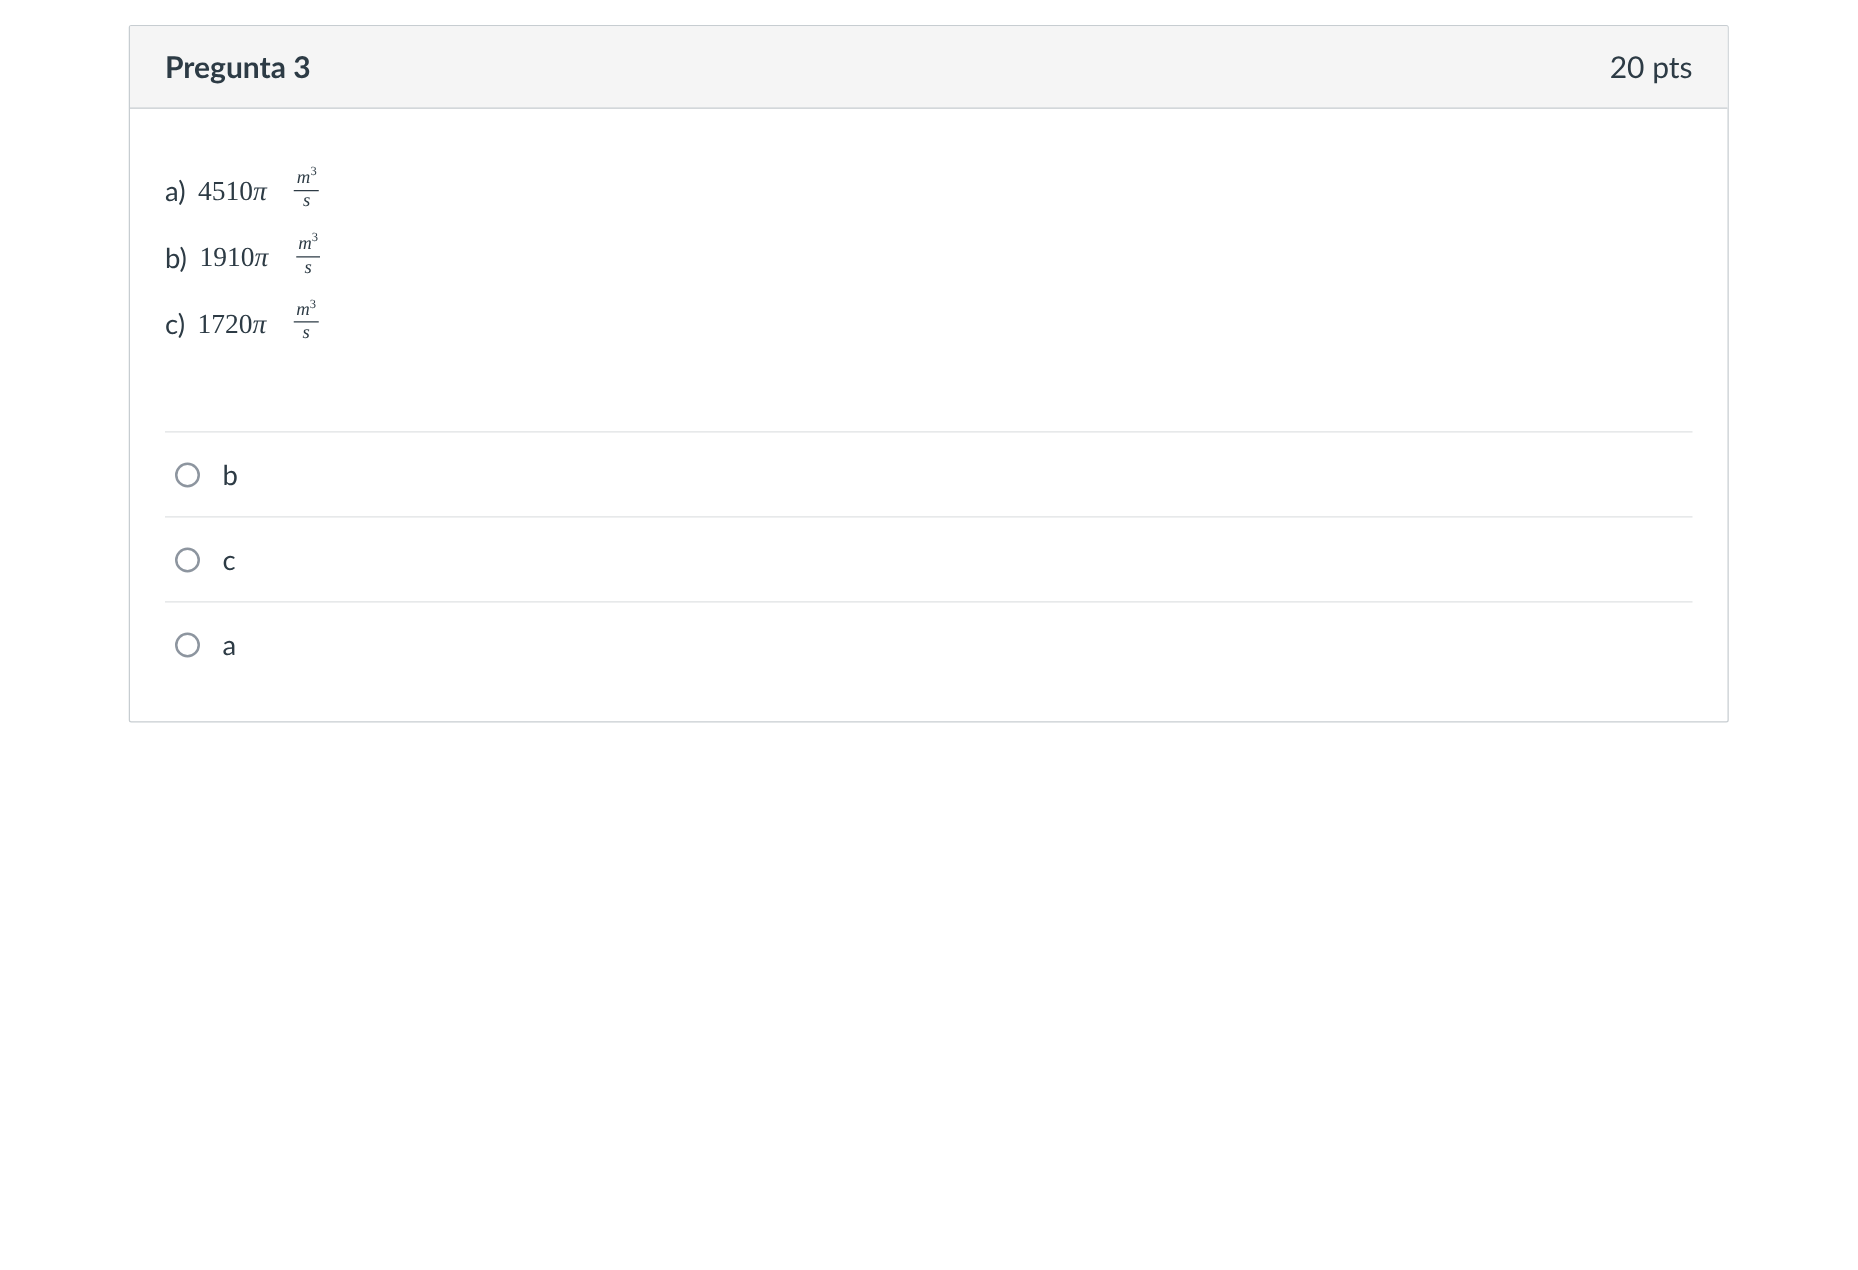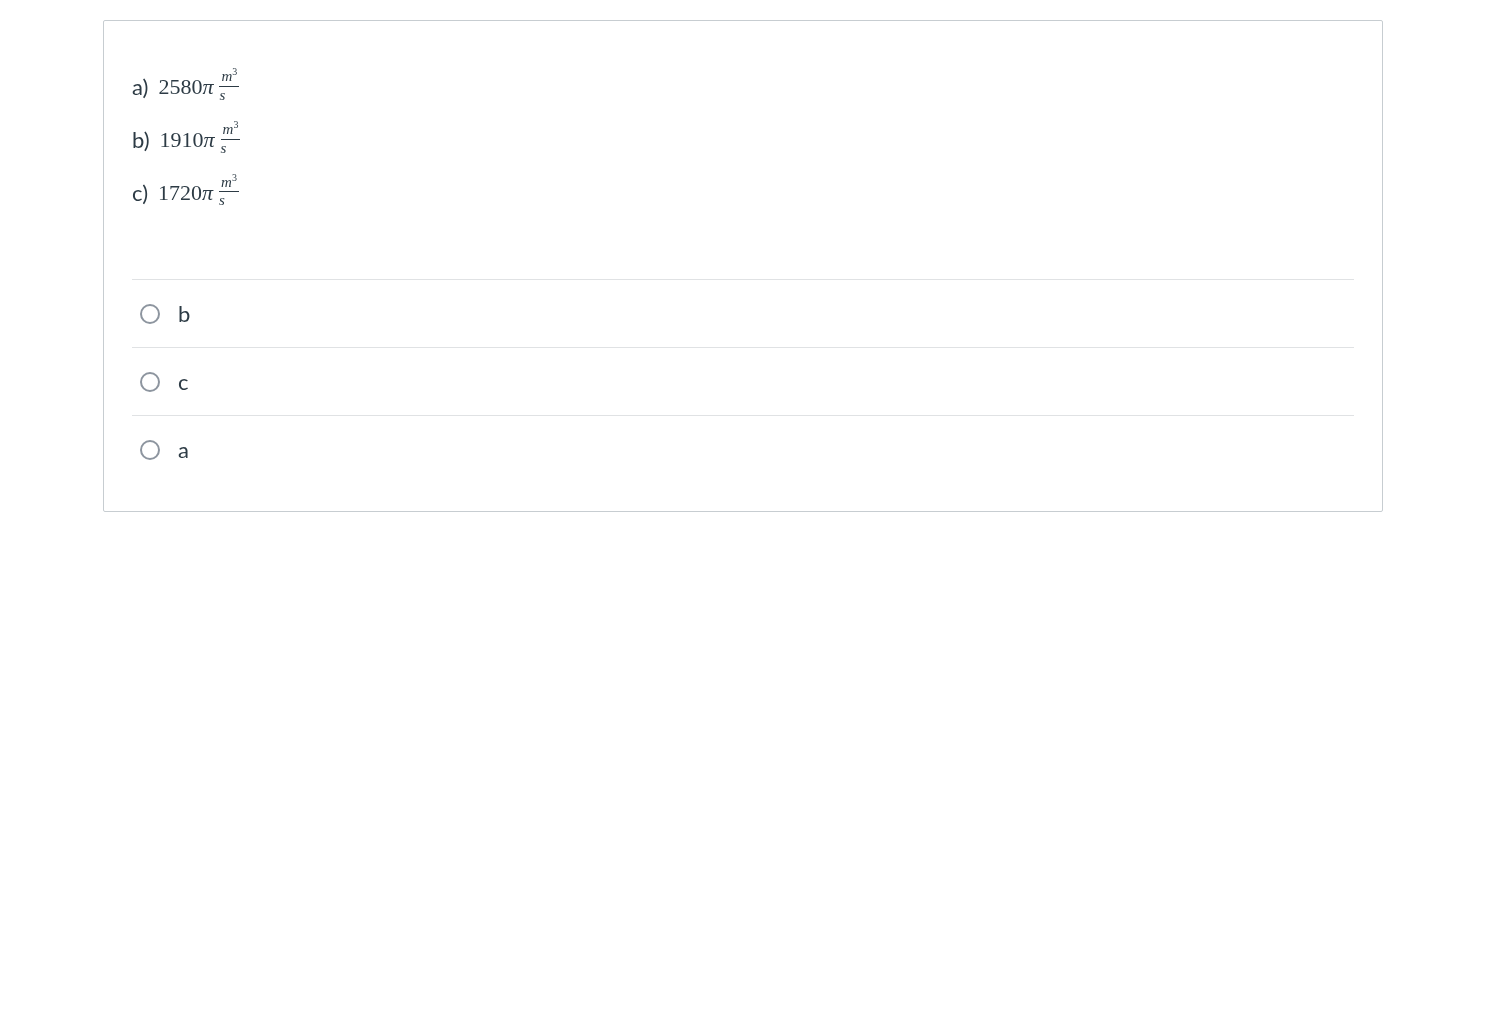--- a/index.html
+++ b/index.html
@@ -56,24 +56,25 @@
   .answer-letter { color: #2d3b45; }
   .answer-value {
     font-family: "Times New Roman", serif;
     font-size: 22px;
     color: #2d3b45;
     margin-left: 4px;
   }
   .frac {
     display: inline-block;
     vertical-align: middle;
+    text-align: center;
     font-family: "Times New Roman", serif;
     font-size: 15px;
     line-height: 1.05;
-    margin-left: 0;
+    margin-left: 16px;
     position: relative;
     top: -2px;
   }
   .frac .num {
     display: block;
     border-bottom: 1px solid #2d3b45;
     padding: 0 2px 1px 2px;
     font-style: italic;
   }
   .frac .num sup { font-size: 10px; font-style: normal; }
@@ -106,29 +107,33 @@
     font-size: 22px;
     color: #2d3b45;
   }
   .pi { font-family: "Times New Roman", serif; font-style: italic; }
 </style>
 </head>
 <body>
 
 <div class="question-card">
 
+  <div class="question-header">
+    <div class="question-title">Pregunta 3</div>
+    <div class="question-points">20 pts</div>
+  </div>
 
   <div class="question-body">
 
 
     <div class="answer-list">
 
       <div class="answer-line">
         <span class="answer-letter">a)</span>
-        <span class="answer-value"><span>2580</span><span class="pi">π</span></span>
+        <span class="answer-value"><span>4510</span><span class="pi">π</span></span>
         <span class="frac">
           <span class="num"><span>m</span><sup>3</sup></span>
           <span class="den">s</span>
         </span>
       </div>
 
       <div class="answer-line">
         <span class="answer-letter">b)</span>
         <span class="answer-value"><span>1910</span><span class="pi">π</span></span>
         <span class="frac">

